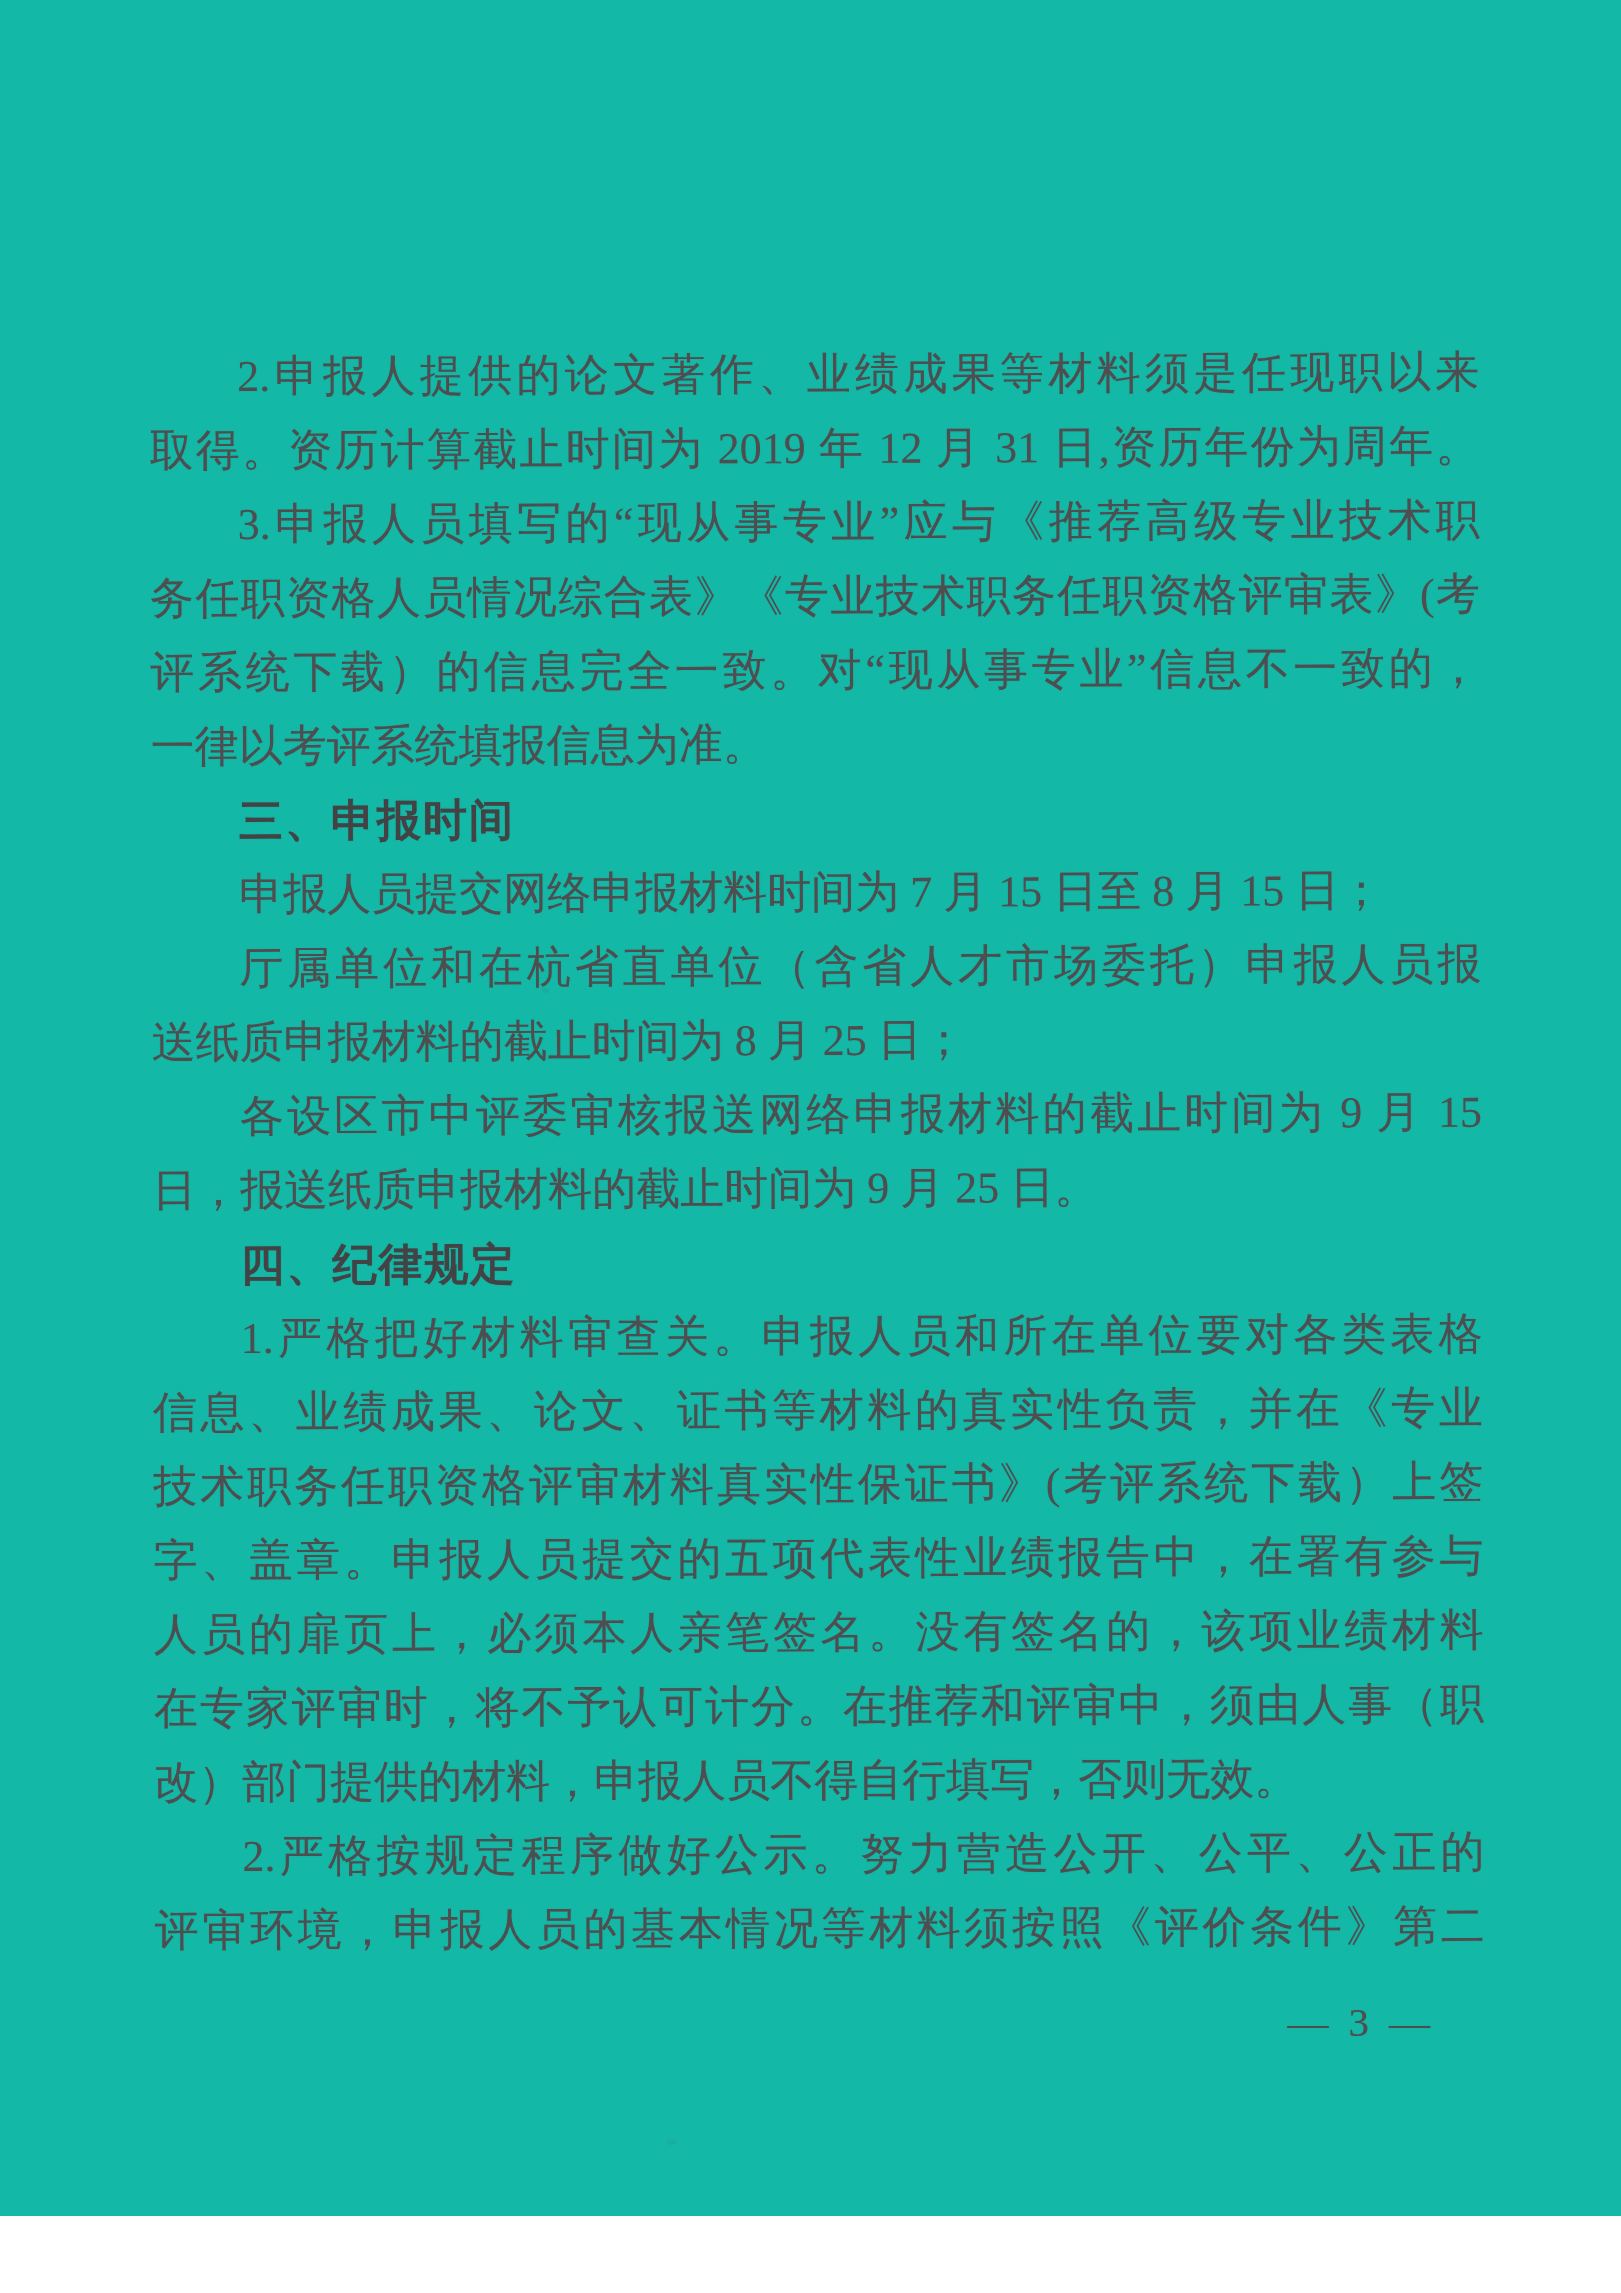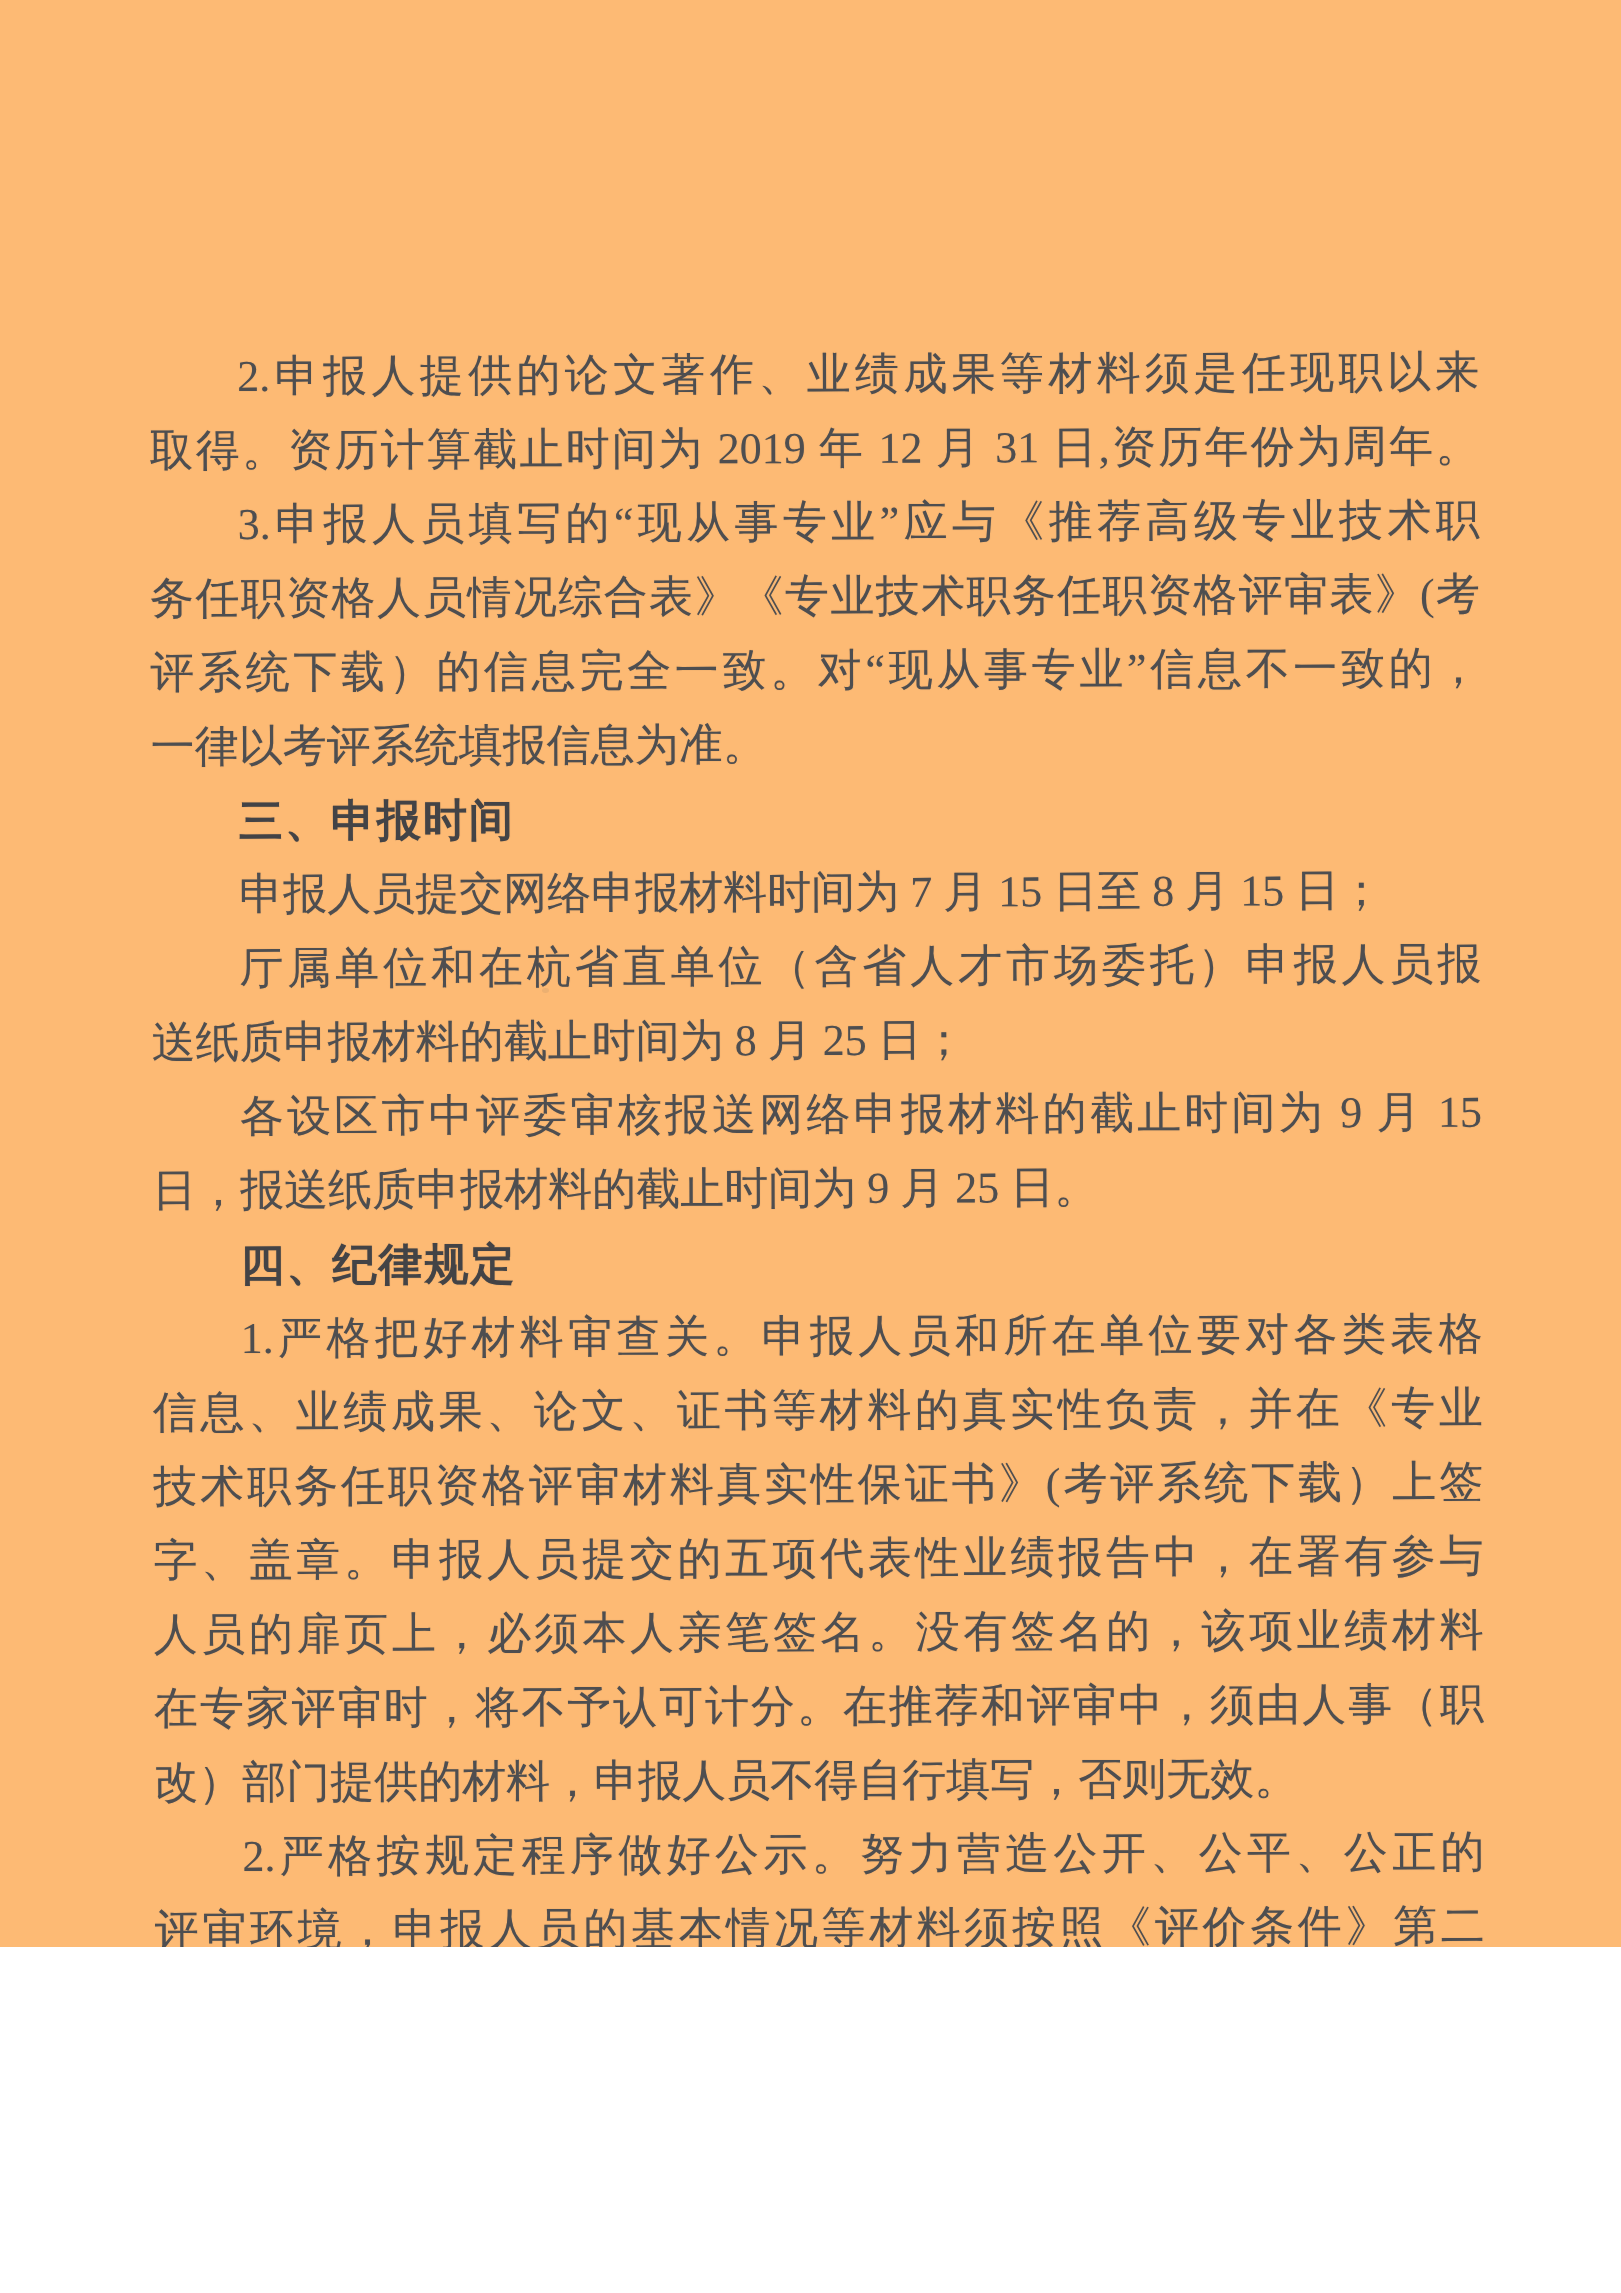--- a/index.html
+++ b/index.html
@@ -5,22 +5,22 @@
   html, body {
     margin: 0;
     padding: 0;
     width: 1621px;
     height: 2294px;
     background: #ffffff;
   }
   .page {
     position: relative;
     width: 1621px;
-    height: 1947px;
-    background: #fdba74;
+    height: 2216px;
+    background: #14b8a6;
     overflow: hidden;
     font-family: "Liberation Serif", "DejaVu Serif", serif;
   }
   .text-block {
     position: absolute;
     left: 152px;
     top: 338px;
     width: 1330px;
     color: #4e4e50;
     font-size: 44px;

